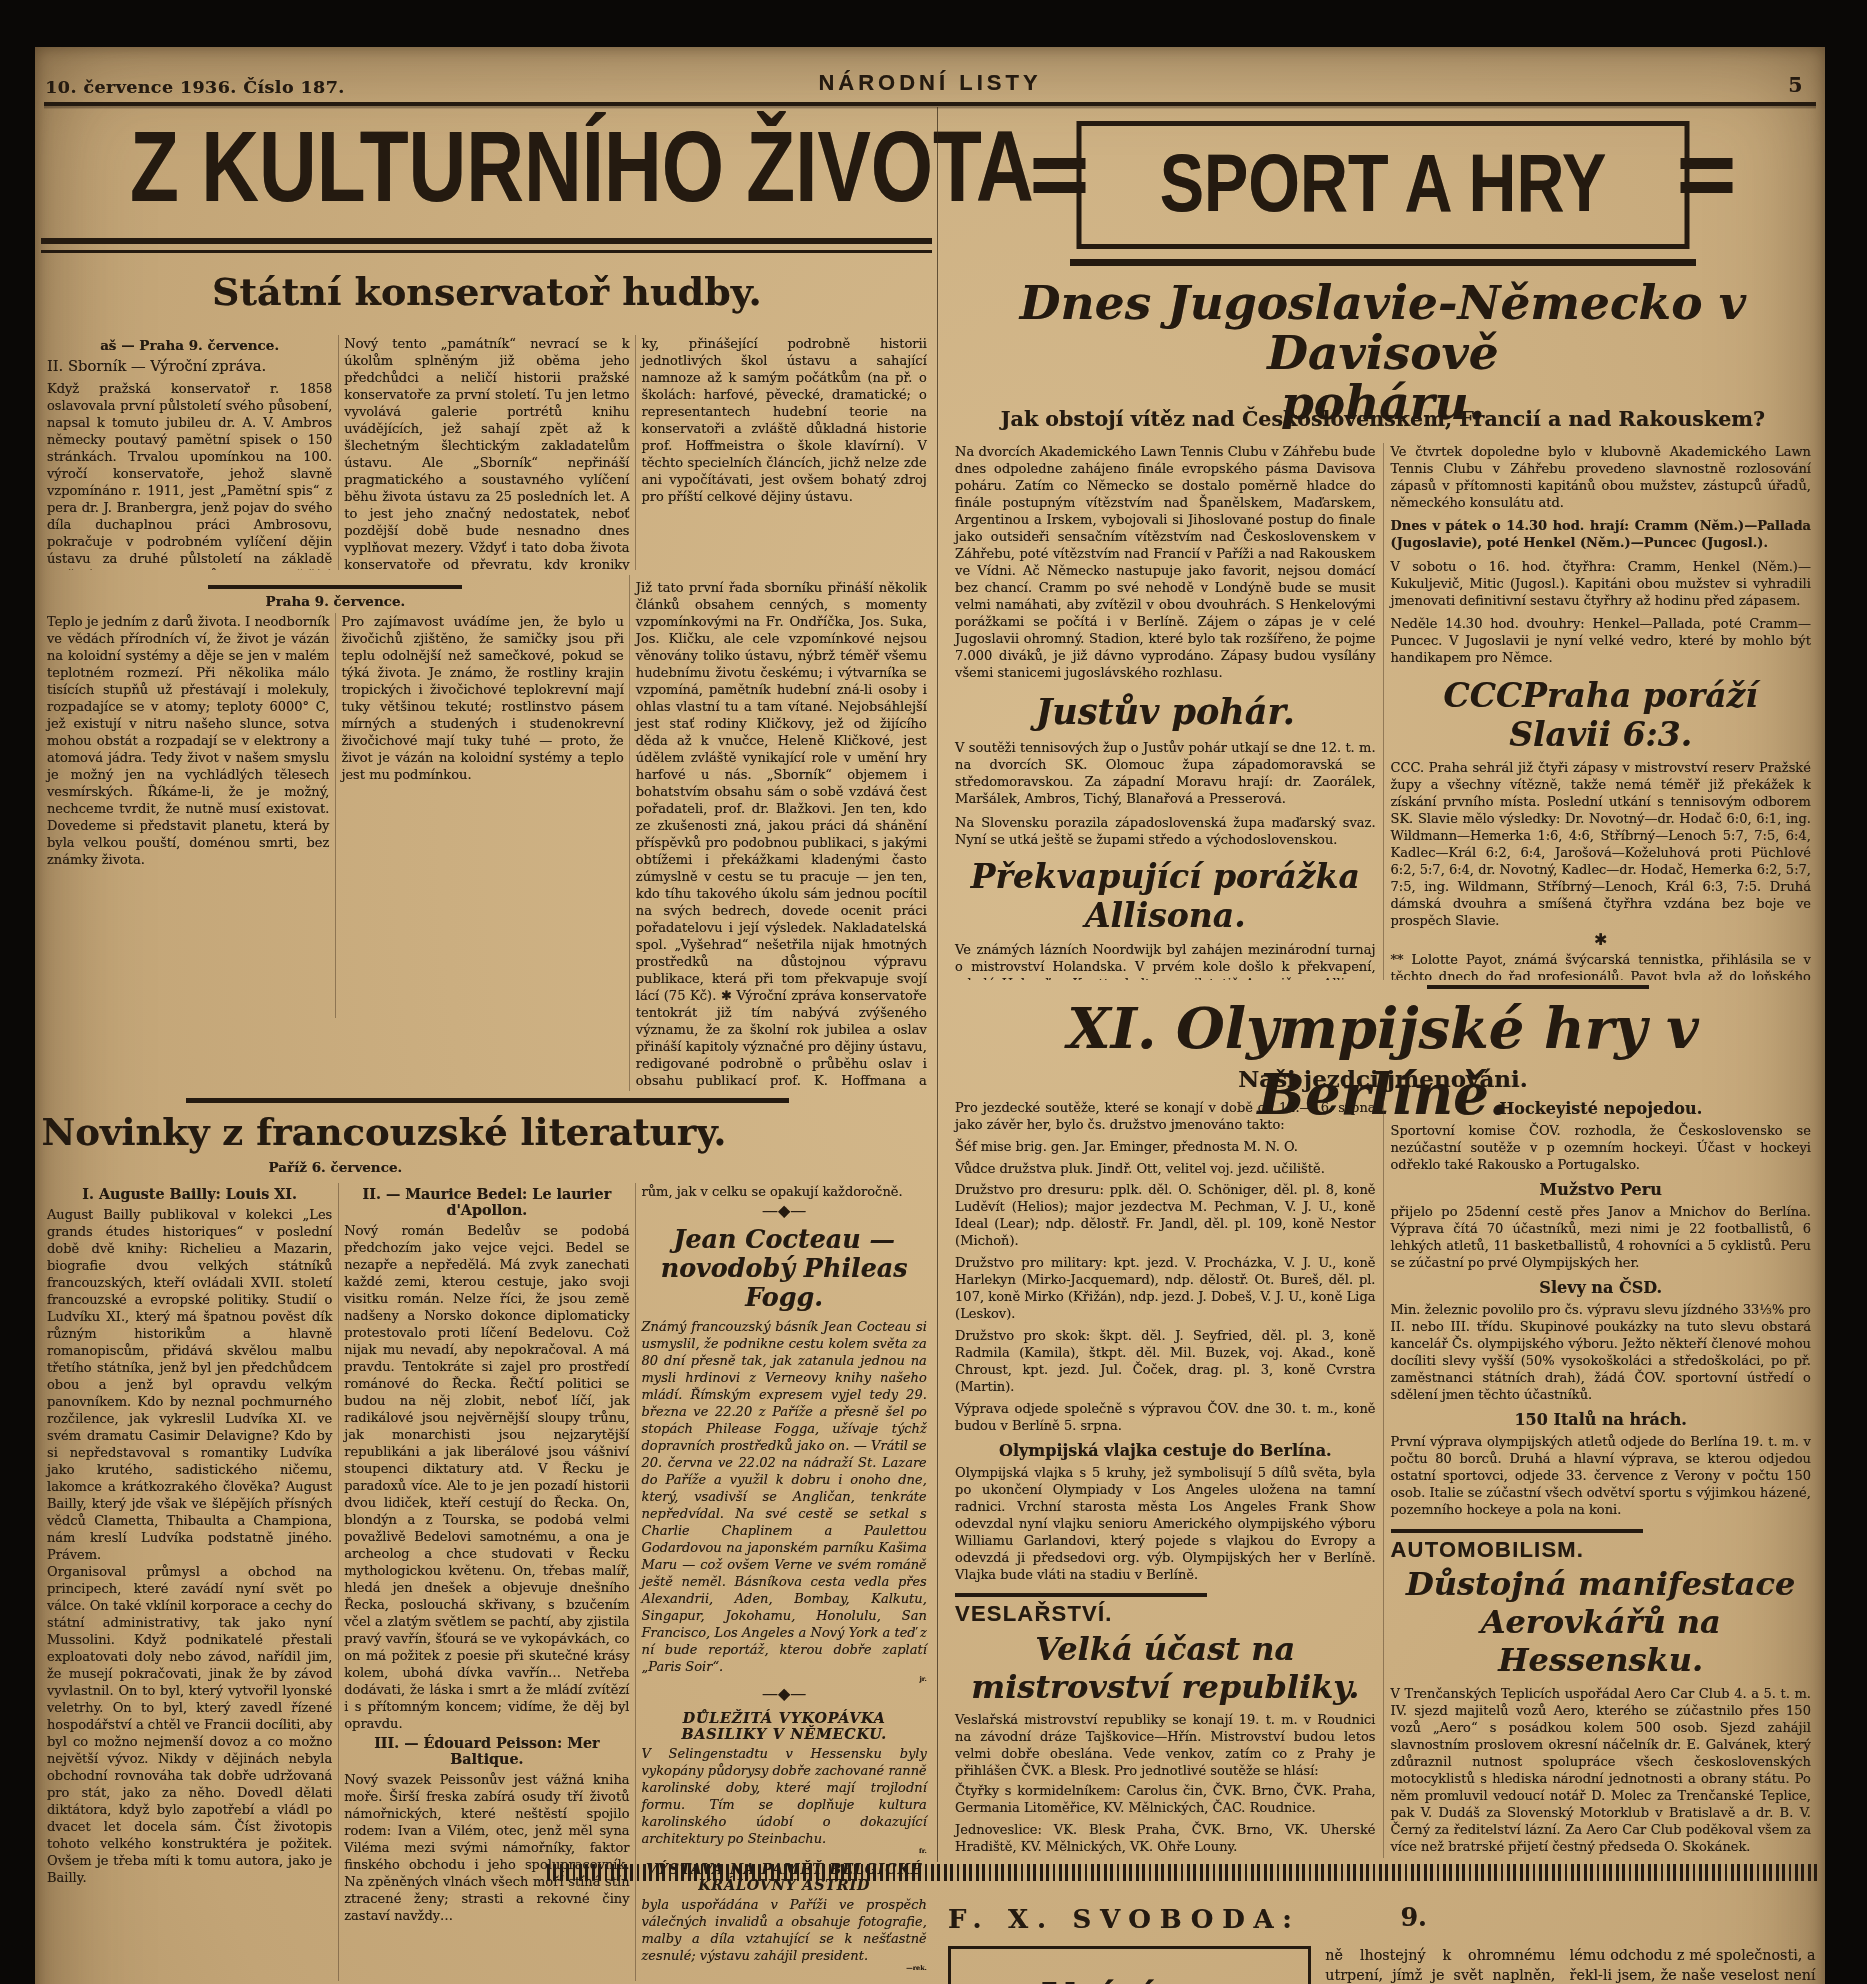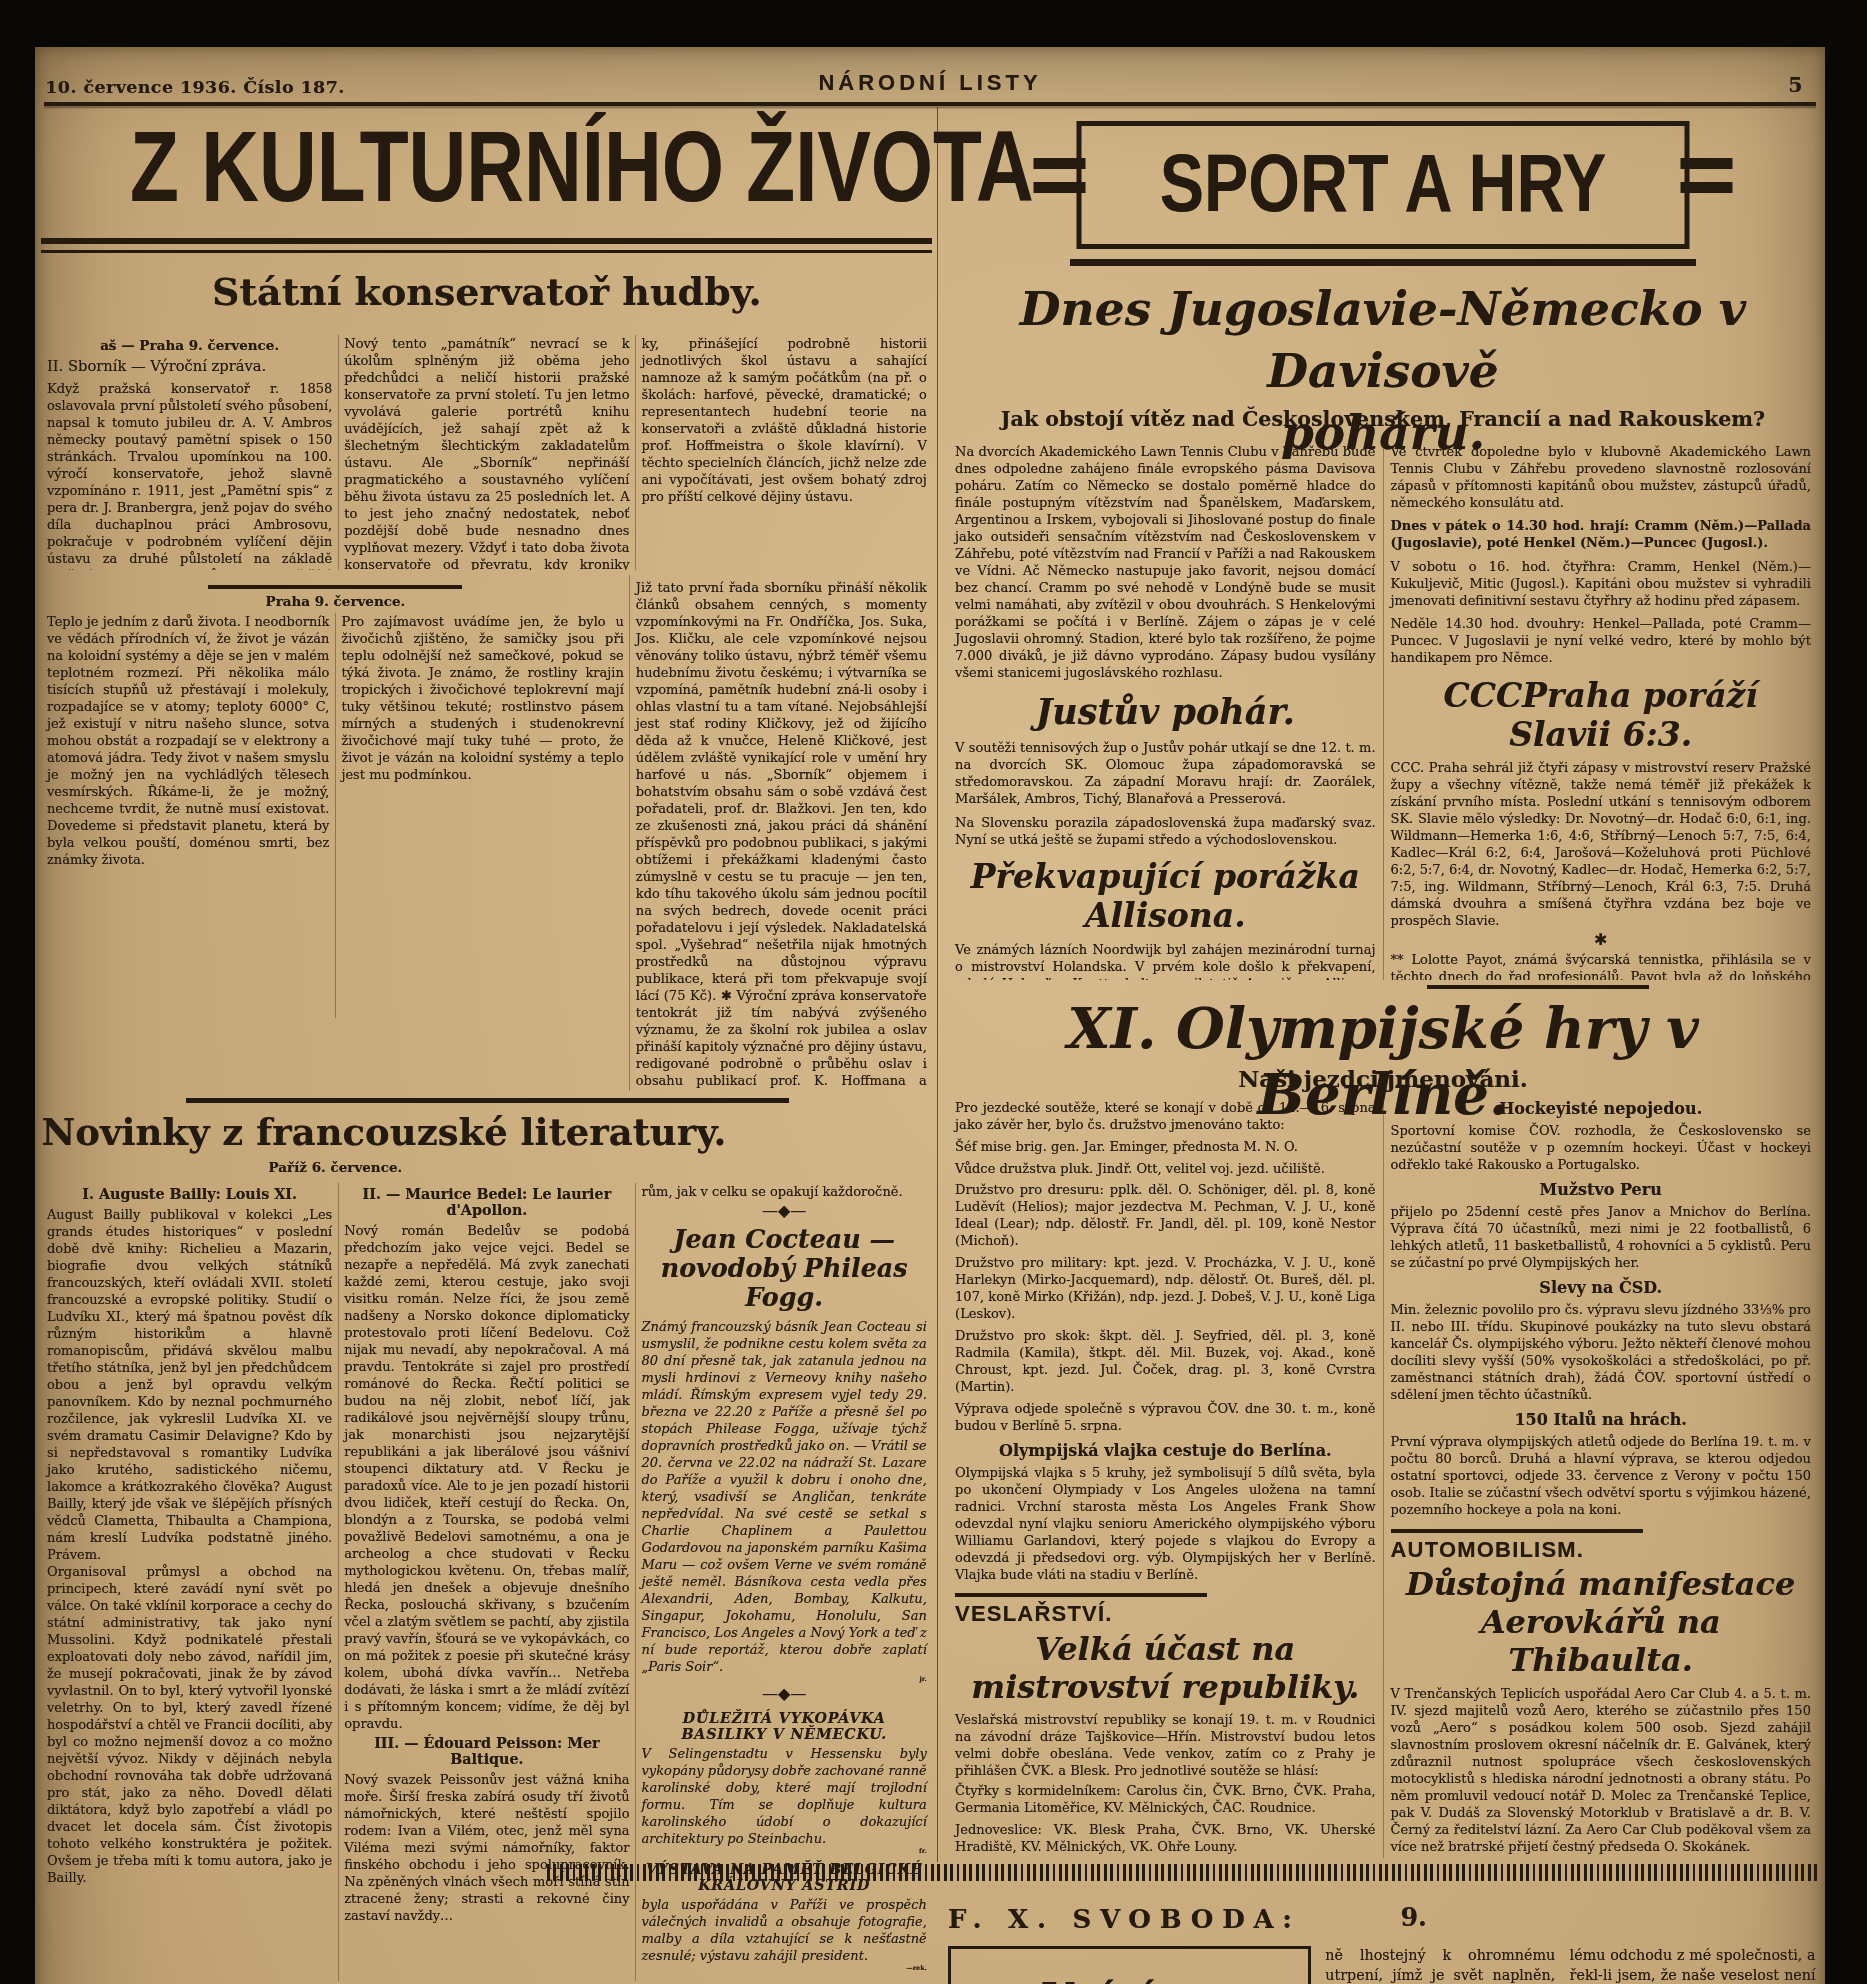--- a/index.html
+++ b/index.html
@@ -54,21 +54,21 @@
   .sig{text-align:right;font-weight:bold;}
   
   .vdivider{position:absolute;left:902px;top:60px;width:1.2px;height:1755px;background:rgba(50,35,20,.7);}
   .right{position:absolute;left:913px;top:60px;width:870px;}
   .sport-box{position:absolute;top:14.3px;left:50%;transform:translateX(-50%);width:603px;height:118px;
     border:5.2px solid #241a10;text-align:center;}
   .sport-box .t{font-family:"Liberation Sans",sans-serif;font-weight:bold;font-size:81px;line-height:114px;
     transform:scaleX(.82);transform-origin:50% 50%;white-space:nowrap;display:block;}
   .bar{position:absolute;width:52px;height:10.3px;background:#241a10;}
   .sport-rule{position:absolute;top:152px;left:14%;width:72%;height:6.7px;background:#241a10;}
-  .sport-h1{position:absolute;top:171px;left:0;width:100%;text-align:center;font-weight:bold;font-style:italic;font-size:47px;line-height:62px;}
+  .sport-h1{position:absolute;top:171px;left:0;width:100%;text-align:center;font-weight:bold;font-style:italic;font-size:47px;line-height:50px;}
   .sport-sub{position:absolute;top:300px;left:0;width:100%;text-align:center;font-weight:bold;font-size:20.6px;}
   .bandS1{position:absolute;top:336px;left:0;width:870px;height:537px;}
   .bandS1 .c{flex:1 1 0;padding:0 7.1px;}
   .justuv-head{font-size:35px;margin:10.3px 0 6.4px;}
   .mid-head{font-size:33px;margin:9.5px 0 5.6px;}
   .olymp-minirule{position:absolute;top:878px;left:55%;width:222px;height:4.4px;background:#241a10;}
   .olymp-head{position:absolute;top:888px;left:0;width:100%;text-align:center;font-weight:bold;font-style:italic;font-size:56px;}
   .olymp-sub{position:absolute;top:958px;left:0;width:100%;text-align:center;font-weight:bold;font-size:23px;}
   .bandS2{position:absolute;top:992px;left:0;width:870px;height:759px;}
   .bandS2 .c{flex:1 1 0;padding:0 7.1px;}
@@ -237,21 +237,21 @@
         <div class="sport-minihead">Mužstvo Peru</div>
         <div class="bodytext">přijelo po 25denní cestě přes Janov a Mnichov do Berlína. Výprava čítá 70 účastníků, mezi nimi je 22 footballistů, 6 lehkých atletů, 11 basketballistů, 4 rohovníci a 5 cyklistů. Peru se zúčastní po prvé Olympijských her.</div>
         <div class="sport-minihead">Slevy na ČSD.</div>
         <div class="bodytext">Min. železnic povolilo pro čs. výpravu slevu jízdného 33⅓% pro II. nebo III. třídu. Skupinové poukázky na tuto slevu obstará kancelář Čs. olympijského výboru. Ježto někteří členové mohou docíliti slevy vyšší (50% vysokoškoláci a středoškoláci, po př. zaměstnanci státních drah), žádá ČOV. sportovní ústředí o sdělení jmen těchto účastníků.</div>
         <div class="sport-minihead">150 Italů na hrách.</div>
         <div class="bodytext">První výprava olympijských atletů odjede do Berlína 19. t. m. v počtu 80 borců. Druhá a hlavní výprava, se kterou odjedou ostatní sportovci, odjede 33. července z Verony v počtu 150 osob. Italie se zúčastní všech odvětví sportu s výjimkou házené, pozemního hockeye a pola na koni.</div>
         <div class="sect-rule"></div>
         <div class="kicker">AUTOMOBILISM.</div>
         <div class="ital-head ves-head">
           <div>Důstojná manifestace</div>
-          <div>Aerovkářů na Thibaulta.</div>
+          <div>Aerovkářů na Hessensku.</div>
         </div>
         <div class="bodytext">V Trenčanských Teplicích uspořádal Aero Car Club 4. a 5. t. m. IV. sjezd majitelů vozů Aero, kterého se zúčastnilo přes 150 vozů „Aero“ s posádkou kolem 500 osob. Sjezd zahájil slavnostním proslovem okresní náčelník dr. E. Galvánek, který zdůraznil nutnost spolupráce všech československých motocyklistů s hlediska národní jednotnosti a obrany státu. Po něm promluvil vedoucí notář D. Molec za Trenčanské Teplice, pak V. Dudáš za Slovenský Motorklub v Bratislavě a dr. B. V. Černý za ředitelství lázní. Za Aero Car Club poděkoval všem za více než bratrské přijetí čestný předseda O. Skokánek.</div>
         <div class="bodytext" style="margin-top:4.8px;">Soutěže jezdeckého umění na vozech Aero zúčastnilo se 37 jezdců s těmito výsledky: vozy do obsahu 500 ccm: I. O. Veselý, Praha 1,59.8, II. O. Skokánek, Praha 2,18.6, III. F. Zelinka, Trenčín 2,33.8. Vozy do obsahu 750 ccm: I. J. Kuča, Poruba 2,15.8, II. O. Veselý, Praha 2,24.8, III. O. Skokánek, Praha 2,32.2. Vozy přes 750 ccm: I. Ing. Z. Kuča, Poruba 1,50.4 (nejl. čas dne), II. J. Kuča, Poruba 2,18.2, III. R. Baťa, Zlín 2,23.8, IV. Romani-Rumpelmaier, Telgárt 2,23.8, V. J. Filla, Zlín 2,39.2. Sjezd i soutěž byly pečlivě připraveny a provedeny.</div>
       </div>
     </div>
   </div>
 
   <div class="hatch"></div>
   <div class="novel">
     <div class="novel-hdrrow">

